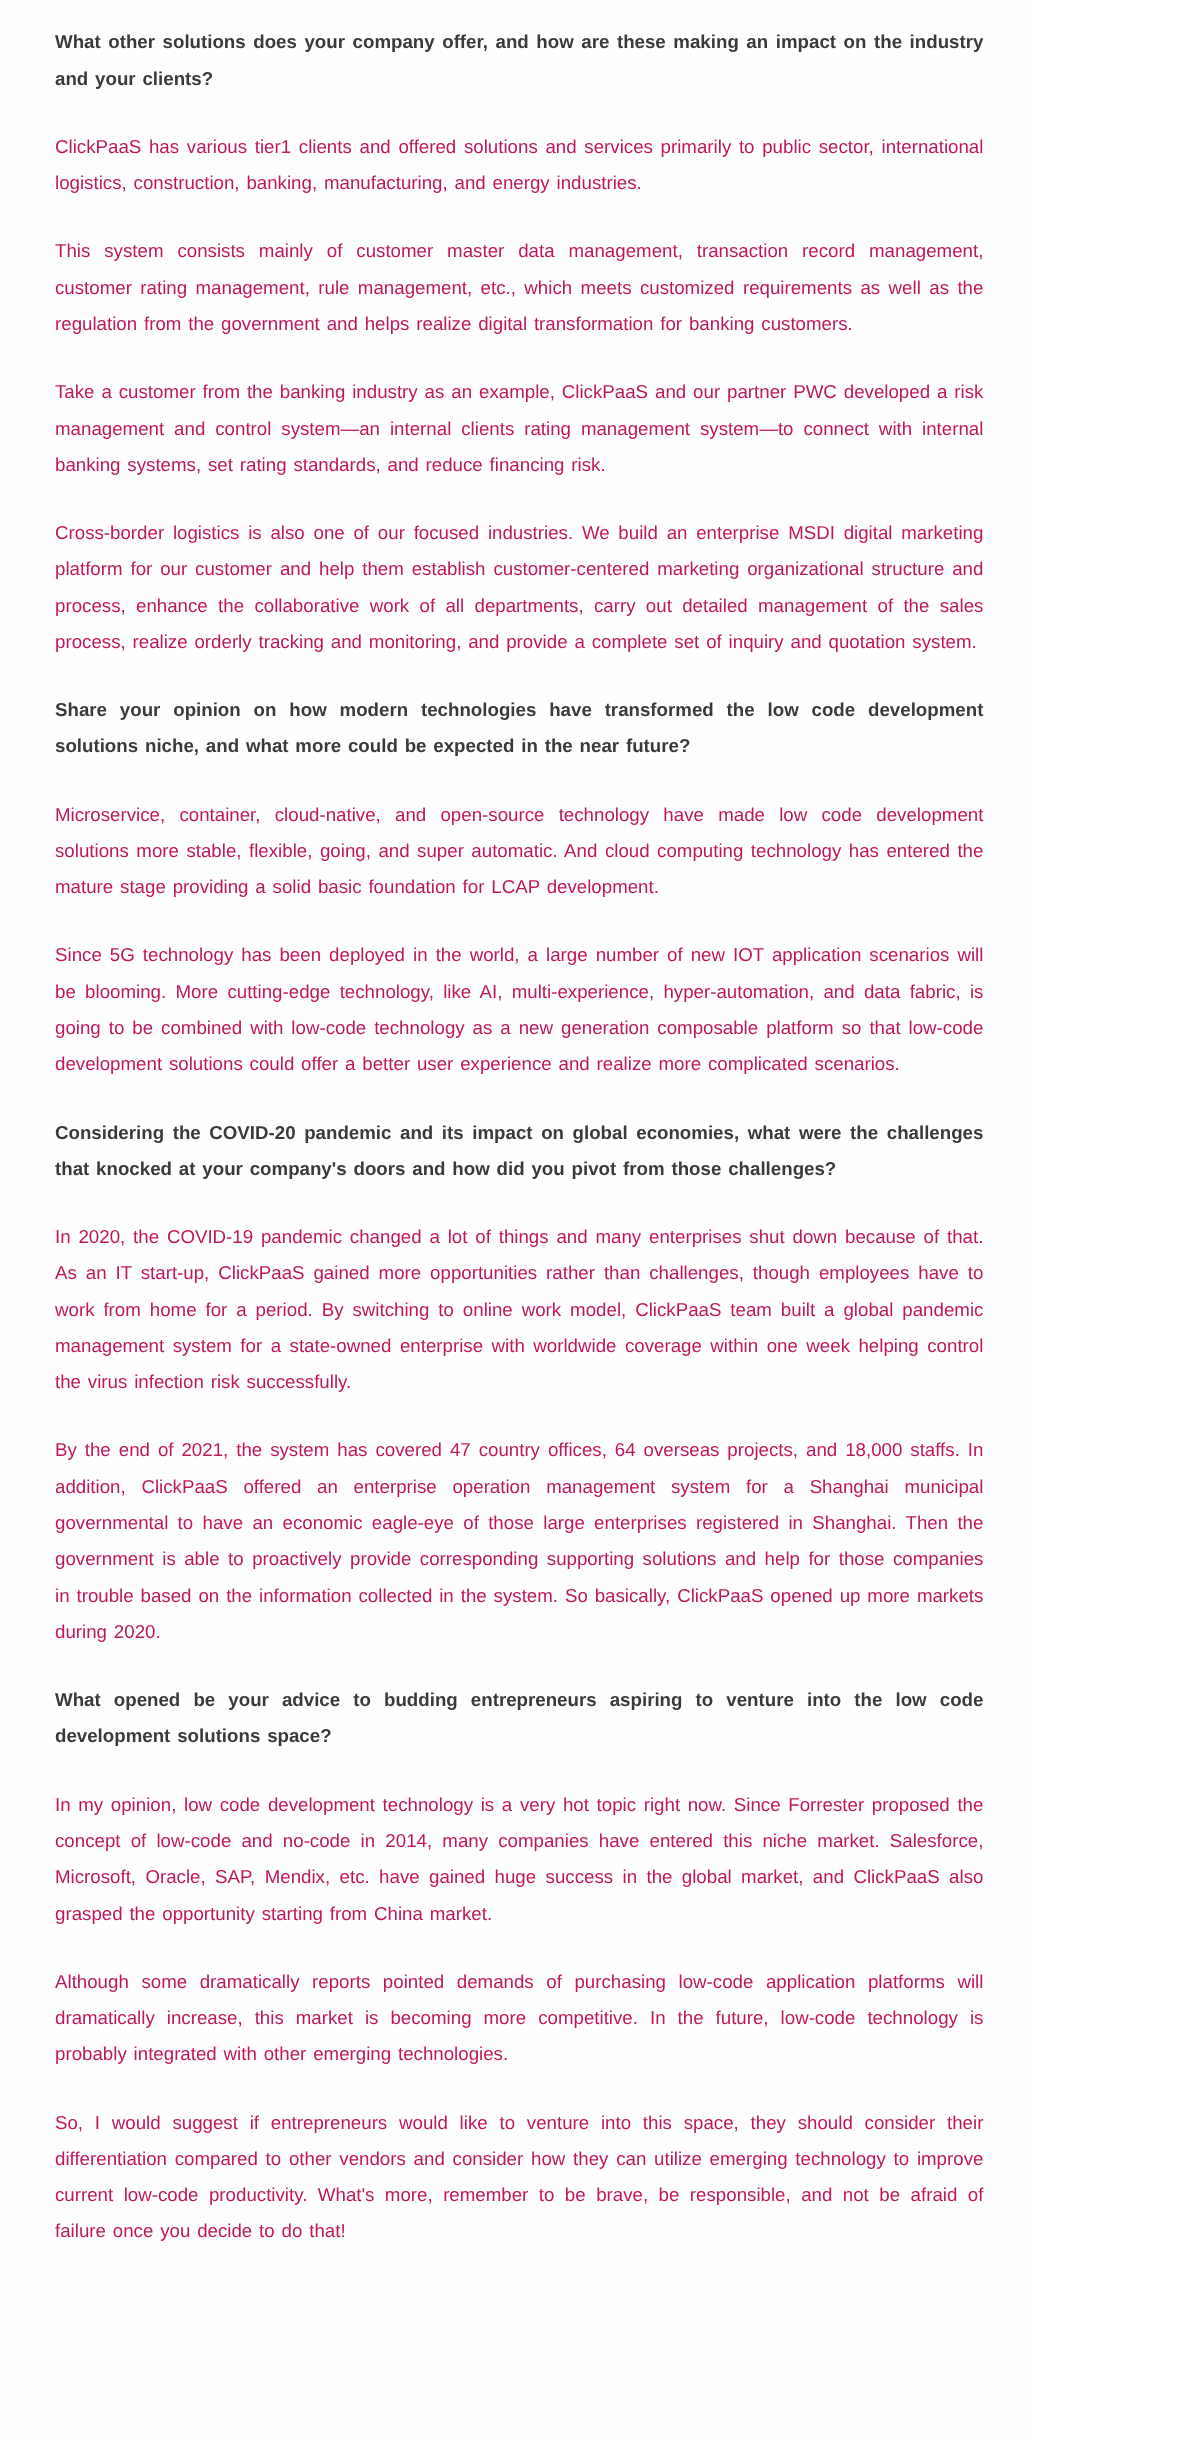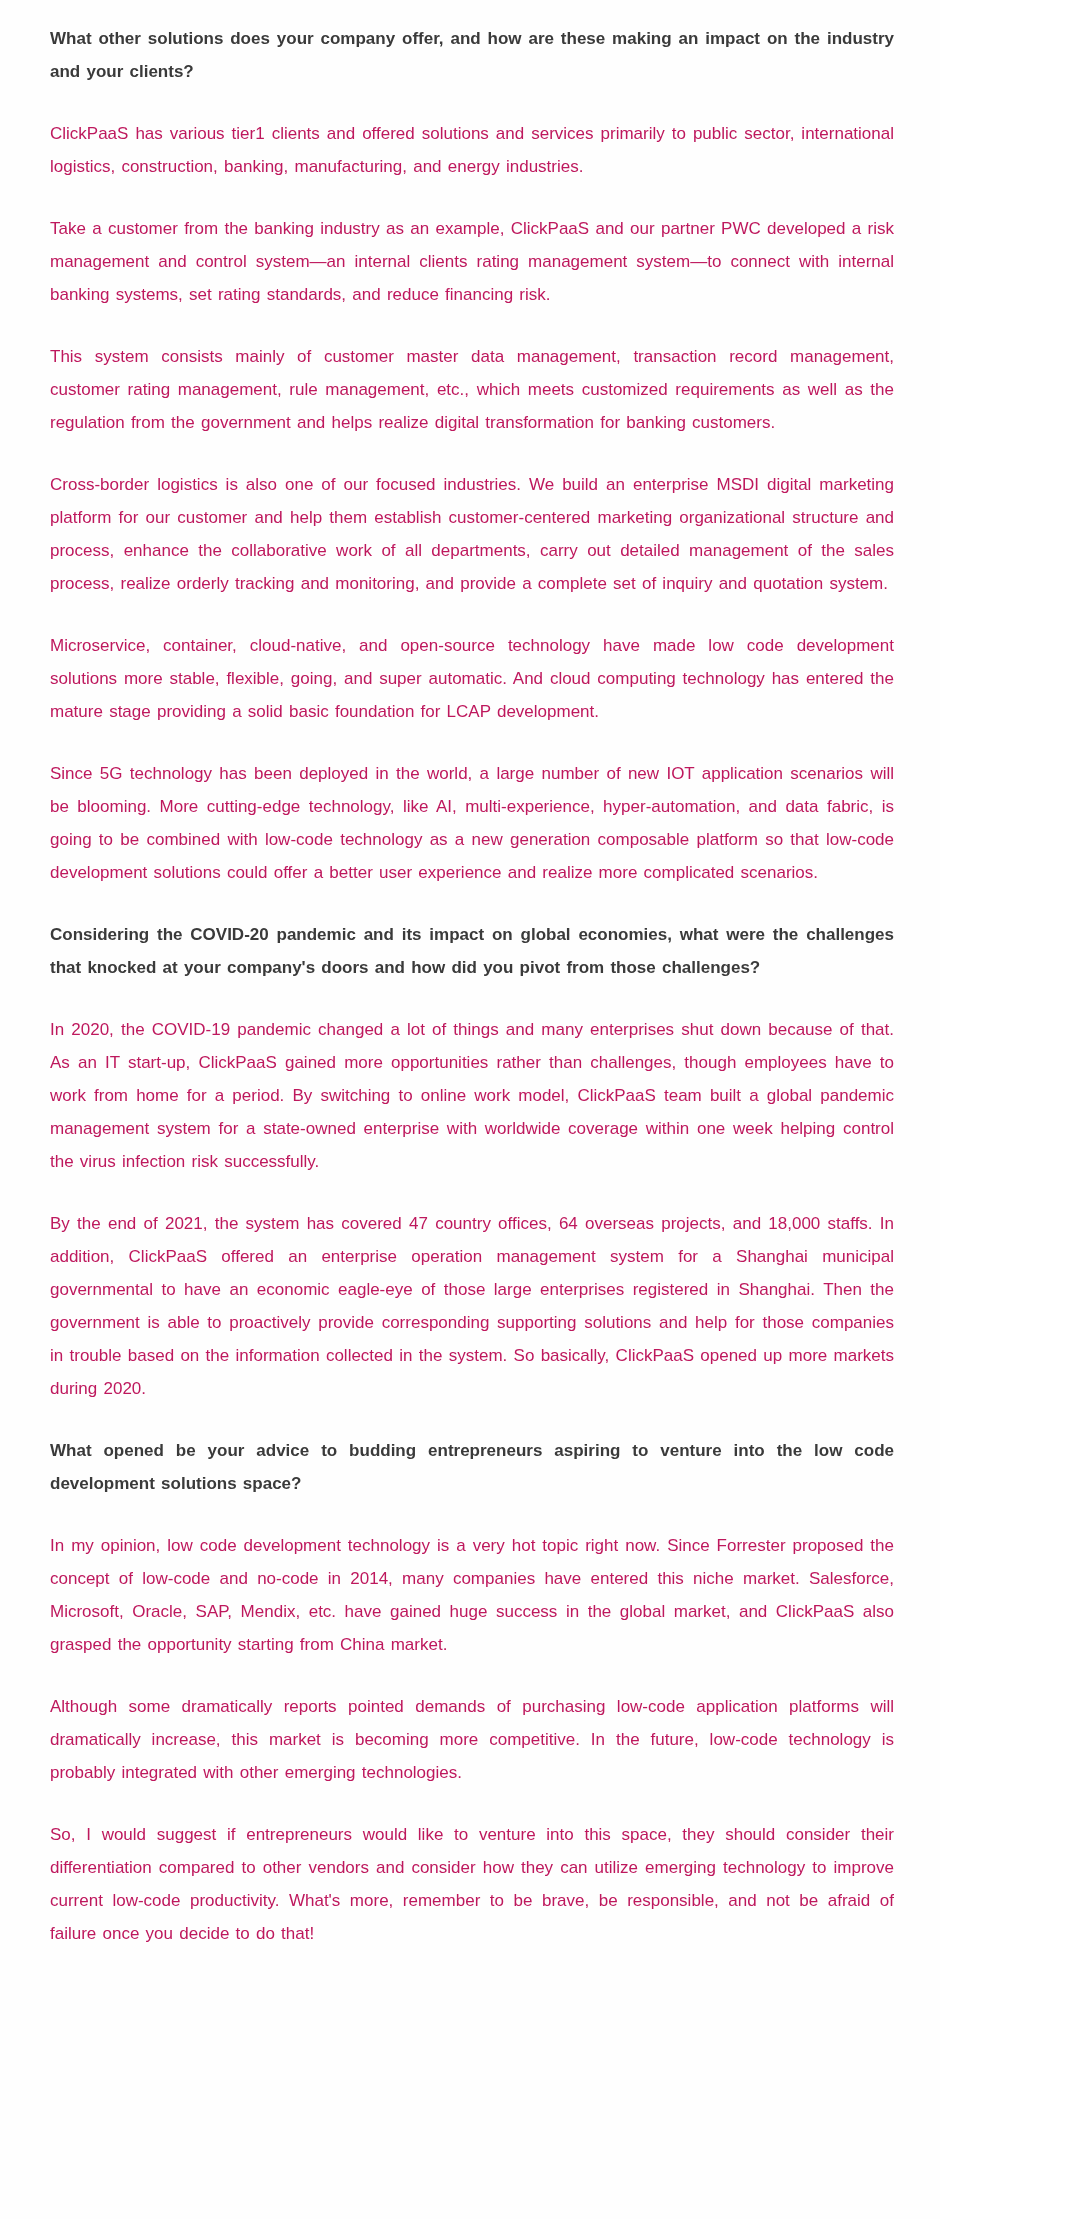--- a/index.html
+++ b/index.html
@@ -31,23 +31,24 @@
   .block:last-child {
     margin-bottom: 16px;
   }
 </style>
 </head>
 <body>
 
 <div class="page">
   <p class="block q">What other solutions does your company offer, and how are these making an impact on the industry and your clients?</p>
   <p class="block">ClickPaaS has various tier1 clients and offered solutions and services primarily to public sector, international logistics, construction, banking, manufacturing, and energy industries.</p>
+  <p class="block">This system consists mainly of customer master data management, transaction record management, customer rating management, rule management, etc., which meets customized requirements as well as the regulation from the government and helps realize digital transformation for banking customers.</p>
   <p class="block">Take a customer from the banking industry as an example, ClickPaaS and our partner PWC developed a risk management and control system—an internal clients rating management system—to connect with internal banking systems, set rating standards, and reduce financing risk.</p>
-  <p class="block">This system consists mainly of customer master data management, transaction record management, customer rating management, rule management, etc., which meets customized requirements as well as the regulation from the government and helps realize digital transformation for banking customers.</p>
   <p class="block">Cross-border logistics is also one of our focused industries. We build an enterprise MSDI digital marketing platform for our customer and help them establish customer-centered marketing organizational structure and process, enhance the collaborative work of all departments, carry out detailed management of the sales process, realize orderly tracking and monitoring, and provide a complete set of inquiry and quotation system.</p>
+  <p class="block q">Share your opinion on how modern technologies have transformed the low code development solutions niche, and what more could be expected in the near future?</p>
   <p class="block">Microservice, container, cloud-native, and open-source technology have made low code development solutions more stable, flexible, going, and super automatic. And cloud computing technology has entered the mature stage providing a solid basic foundation for LCAP development.</p>
   <p class="block">Since 5G technology has been deployed in the world, a large number of new IOT application scenarios will be blooming. More cutting-edge technology, like AI, multi-experience, hyper-automation, and data fabric, is going to be combined with low-code technology as a new generation composable platform so that low-code development solutions could offer a better user experience and realize more complicated scenarios.</p>
   <p class="block q">Considering the COVID-20 pandemic and its impact on global economies, what were the challenges that knocked at your company's doors and how did you pivot from those challenges?</p>
   <p class="block">In 2020, the COVID-19 pandemic changed a lot of things and many enterprises shut down because of that. As an IT start-up, ClickPaaS gained more opportunities rather than challenges, though employees have to work from home for a period. By switching to online work model, ClickPaaS team built a global pandemic management system for a state-owned enterprise with worldwide coverage within one week helping control the virus infection risk successfully.</p>
   <p class="block">By the end of 2021, the system has covered 47 country offices, 64 overseas projects, and 18,000 staffs. In addition, ClickPaaS offered an enterprise operation management system for a Shanghai municipal governmental to have an economic eagle-eye of those large enterprises registered in Shanghai. Then the government is able to proactively provide corresponding supporting solutions and help for those companies in trouble based on the information collected in the system. So basically, ClickPaaS opened up more markets during 2020.</p>
   <p class="block q">What opened be your advice to budding entrepreneurs aspiring to venture into the low code development solutions space?</p>
   <p class="block">In my opinion, low code development technology is a very hot topic right now. Since Forrester proposed the concept of low-code and no-code in 2014, many companies have entered this niche market. Salesforce, Microsoft, Oracle, SAP, Mendix, etc. have gained huge success in the global market, and ClickPaaS also grasped the opportunity starting from China market.</p>
   <p class="block">Although some dramatically reports pointed demands of purchasing low-code application platforms will dramatically increase, this market is becoming more competitive. In the future, low-code technology is probably integrated with other emerging technologies.</p>
   <p class="block">So, I would suggest if entrepreneurs would like to venture into this space, they should consider their differentiation compared to other vendors and consider how they can utilize emerging technology to improve current low-code productivity. What's more, remember to be brave, be responsible, and not be afraid of failure once you decide to do that!</p>
 </div>

